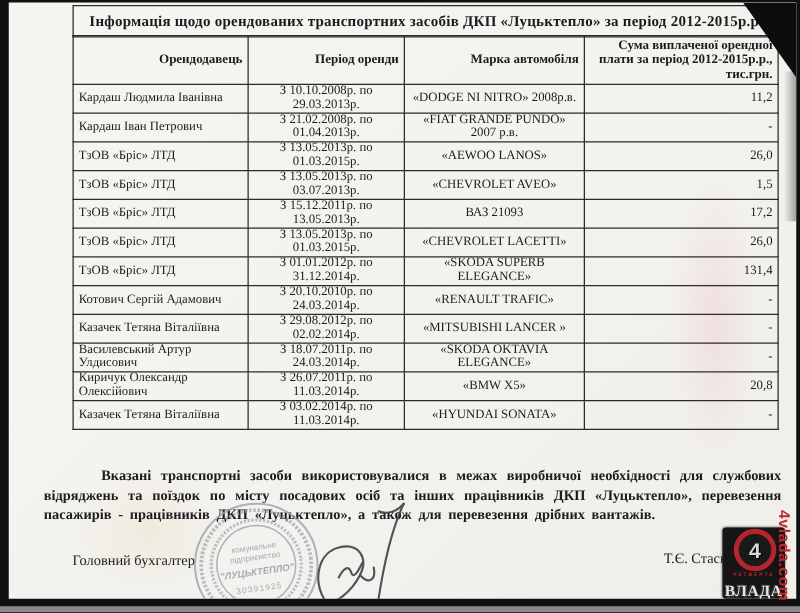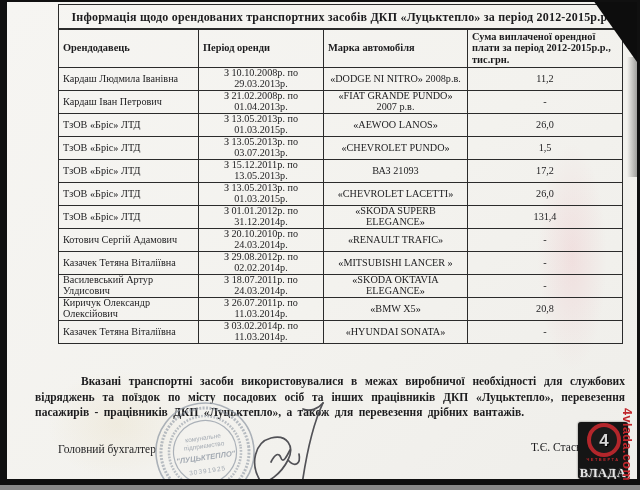--- a/index.html
+++ b/index.html
@@ -47,27 +47,27 @@
   
   table.doc{
     position:absolute;left:51px;top:26px;width:564px;
     border-collapse:collapse;table-layout:fixed;
     font-size:10.2px;
   }
   table.doc th,table.doc td{
     border:1px solid #2b2b2b;padding:0 4px;overflow:hidden;
   }
   table.doc th{
-    height:38px;font-size:10.4px;font-weight:bold;text-align:left;line-height:11.5px;
+    height:38px;font-size:10.4px;font-weight:bold;text-align:right;line-height:11.5px;
   }
   table.doc td{height:22px;line-height:10.8px;margin-top:20px;}
   td.c-lessor{text-align:left;padding-left:6px;}
   td.c-period{text-align:center;white-space:pre-line;}
   td.c-brand{text-align:center;padding-left:6px;}
-  td.c-sum{text-align:center;}
+  td.c-sum{text-align:right;}
 
   
   .note{
     position:absolute;left:28px;top:372px;width:590px;
     font-size:11.5px;font-weight:bold;line-height:15.5px;
     text-align:justify;text-indent:46px;word-spacing:2.5px;
   }
 
   
   .acct{position:absolute;left:51px;top:441px;font-size:11.5px;}
@@ -159,21 +159,21 @@
           <td class="c-lessor">ТзОВ «Бріс» ЛТД</td>
           <td class="c-period">З 13.05.2013р. по
 01.03.2015р.</td>
           <td class="c-brand">«AEWOO  LANOS»</td>
           <td class="c-sum">26,0</td>
         </tr>
         <tr>
           <td class="c-lessor">ТзОВ «Бріс» ЛТД</td>
           <td class="c-period">З 13.05.2013р. по
 03.07.2013р.</td>
-          <td class="c-brand">«CHEVROLET  PUNDO»</td>
+          <td class="c-brand">«CHEVROLET  AVEO»</td>
           <td class="c-sum">1,5</td>
         </tr>
         <tr>
           <td class="c-lessor">ТзОВ «Бріс» ЛТД</td>
           <td class="c-period">З 15.12.2011р. по
 13.05.2013р.</td>
           <td class="c-brand">ВАЗ 21093</td>
           <td class="c-sum">17,2</td>
         </tr>
         <tr>

